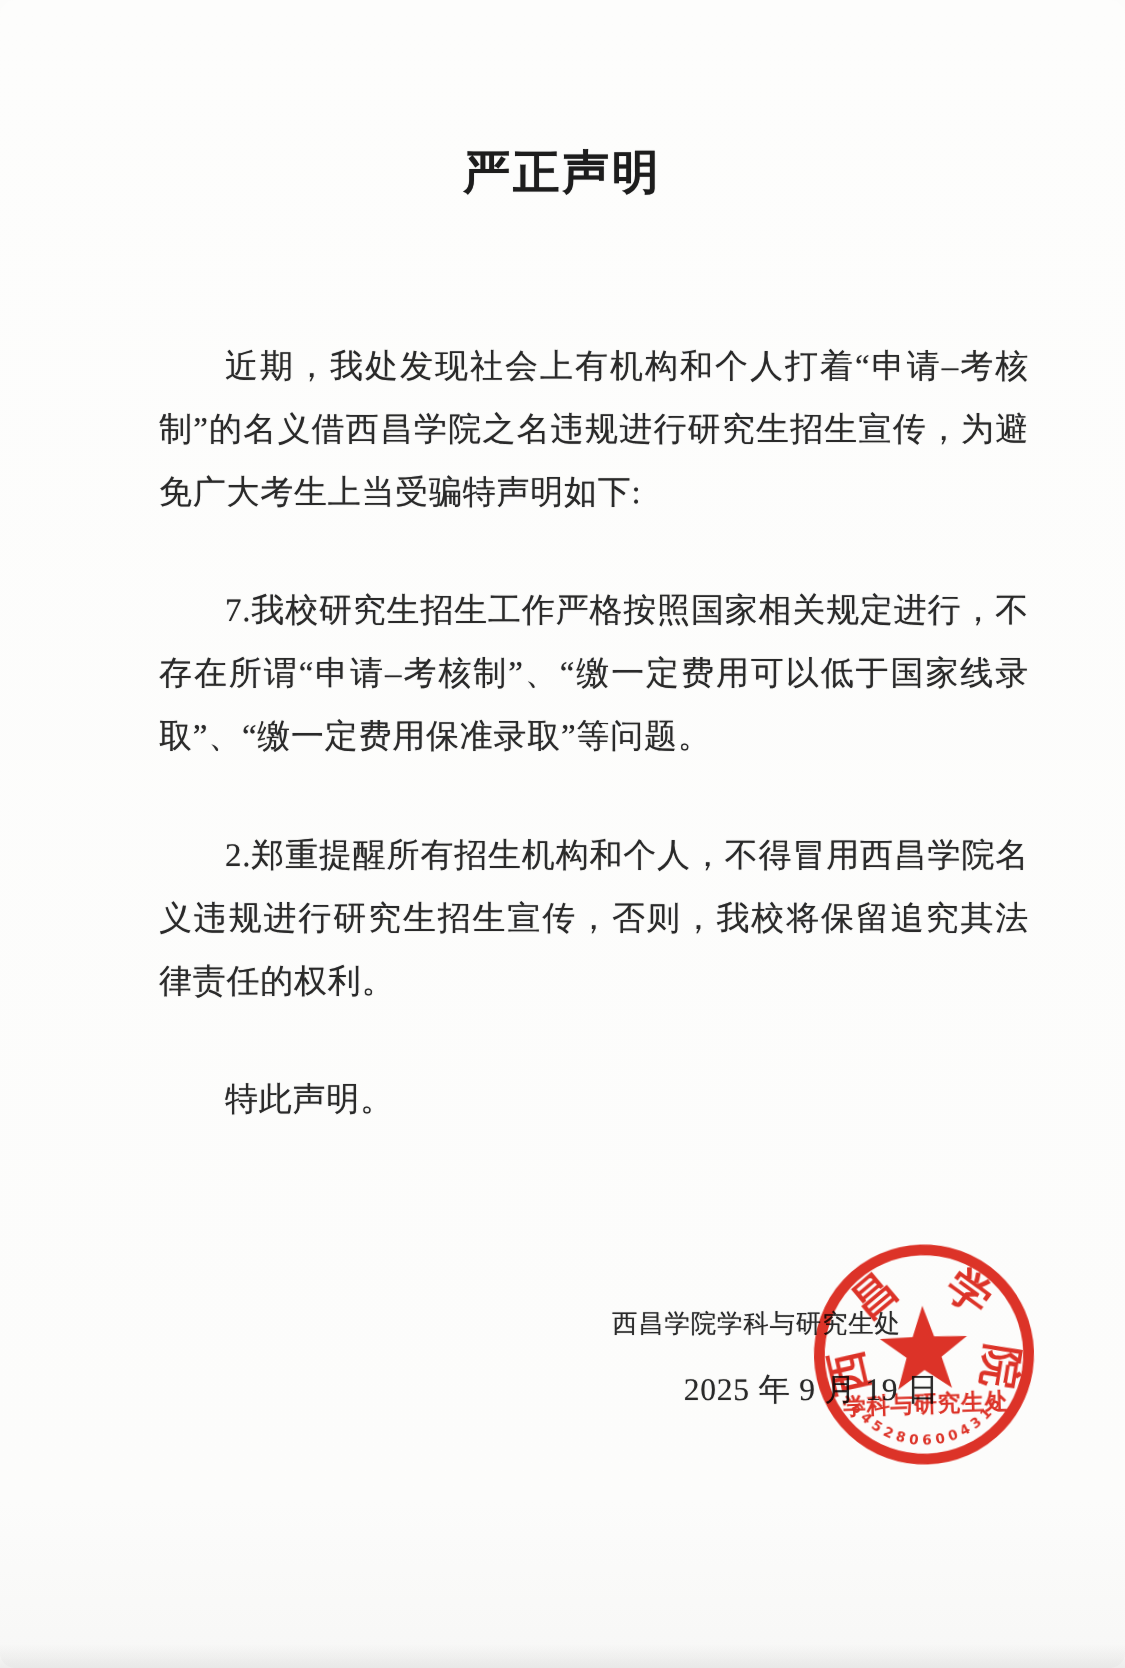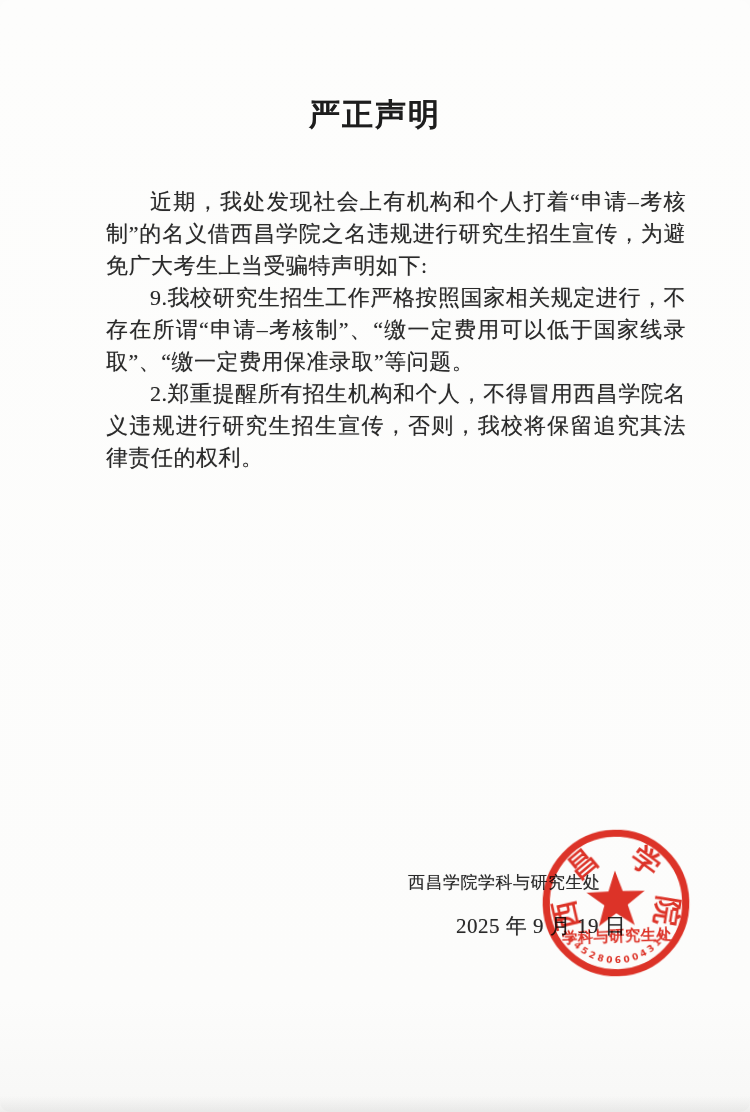--- a/index.html
+++ b/index.html
@@ -29,27 +29,28 @@
     text-shadow: 0 0 0.6px rgba(30,30,30,0.55);
   }
   .body-text {
     position: absolute;
     top: 186px;
     left: 106px;
     width: 580px;
   }
   .body-text p {
     font-size: 22px;
-    line-height: 32px;
+    line-height: 42px;
     letter-spacing: 0.5px;
     text-align: justify;
     text-align-last: left;
     text-indent: 2em;
     color: #2a2a2a;
     text-shadow: 0 0 0.7px rgba(40,40,40,0.5);
+    margin-top: 37px;
   }
   .signature {
     position: absolute;
     top: 871px;
     left: 408px;
     width: 262px;
     font-size: 17px;
     letter-spacing: 0.5px;
     color: #2a2a2a;
     text-shadow: 0 0 0.7px rgba(40,40,40,0.5);
@@ -107,22 +108,23 @@
 </style>
 </head>
 <body>
 
 <div class="page">
 
   <h1 class="title">严正声明</h1>
 
   <div class="body-text">
     <p>近期，我处发现社会上有机构和个人打着“申请–考核制”的名义借西昌学院之名违规进行研究生招生宣传，为避免广大考生上当受骗特声明如下:</p>
-    <p>9.我校研究生招生工作严格按照国家相关规定进行，不存在所谓“申请–考核制”、“缴一定费用可以低于国家线录取”、“缴一定费用保准录取”等问题。</p>
+    <p>7.我校研究生招生工作严格按照国家相关规定进行，不存在所谓“申请–考核制”、“缴一定费用可以低于国家线录取”、“缴一定费用保准录取”等问题。</p>
     <p>2.郑重提醒所有招生机构和个人，不得冒用西昌学院名义违规进行研究生招生宣传，否则，我校将保留追究其法律责任的权利。</p>
+    <p>特此声明。</p>
   </div>
 
   <div class="signature">西昌学院学科与研究生处</div>
 
   <div class="date">2025 年 9 月 19 日</div>
 
   <div class="seal">
     <svg viewBox="0 0 180 180" width="172" height="172">
       <circle cx="90" cy="90" r="73" fill="none" stroke-width="7.5" class="seal-stroke" stroke="#dd2317"></circle>
       <polygon points="90,56 97.5,77.6 120.4,78.1 102.2,92 108.8,113.9 90,100.8 71.2,113.9 77.8,92 59.6,78.1 82.5,77.6" class="seal-fill" fill="#dd2317"></polygon>

